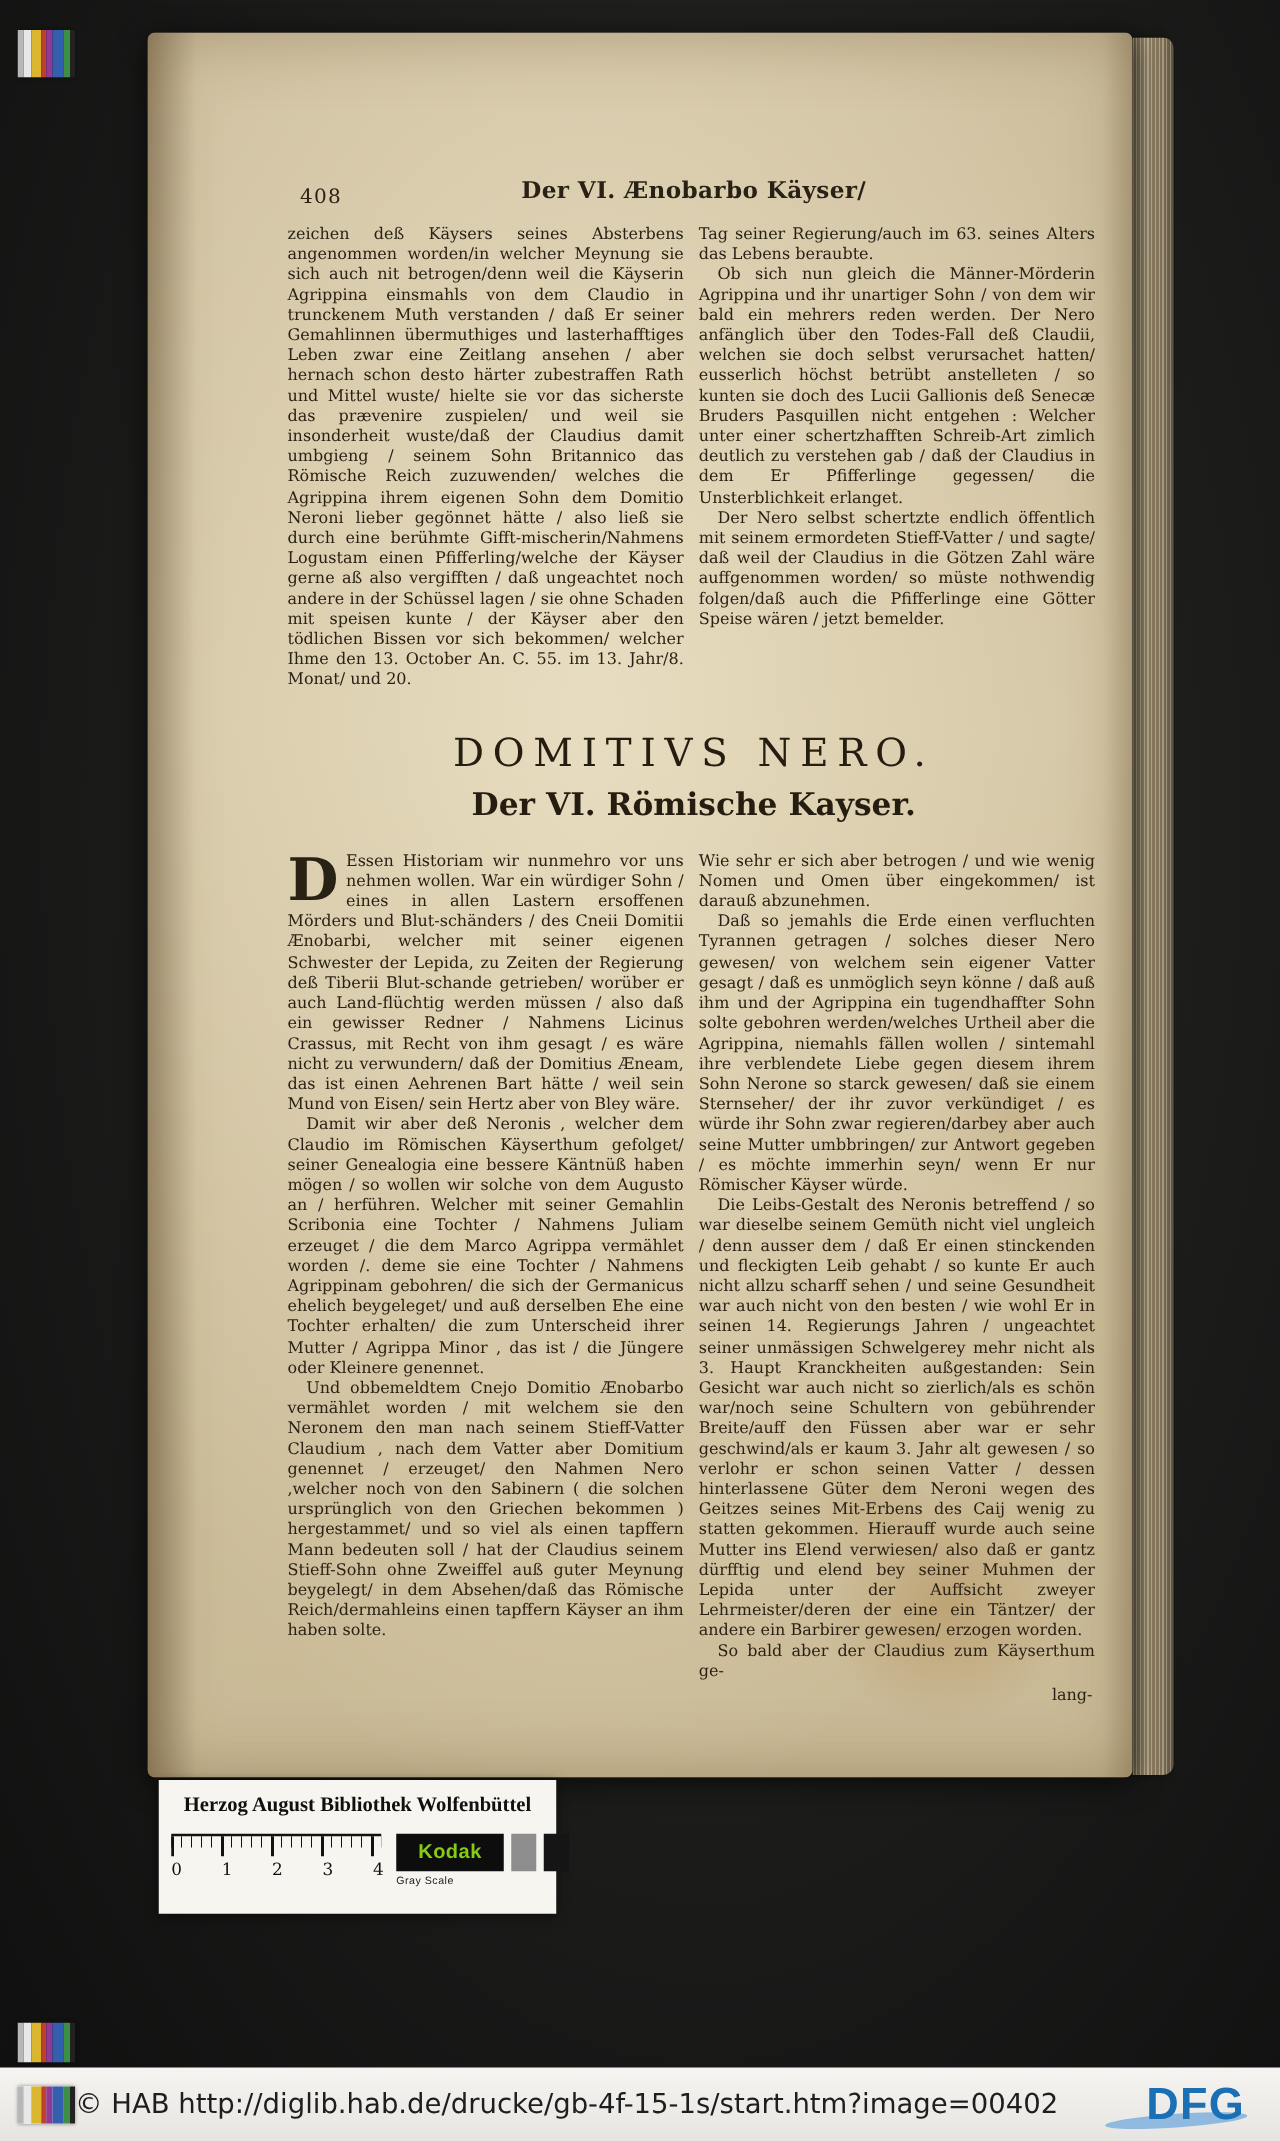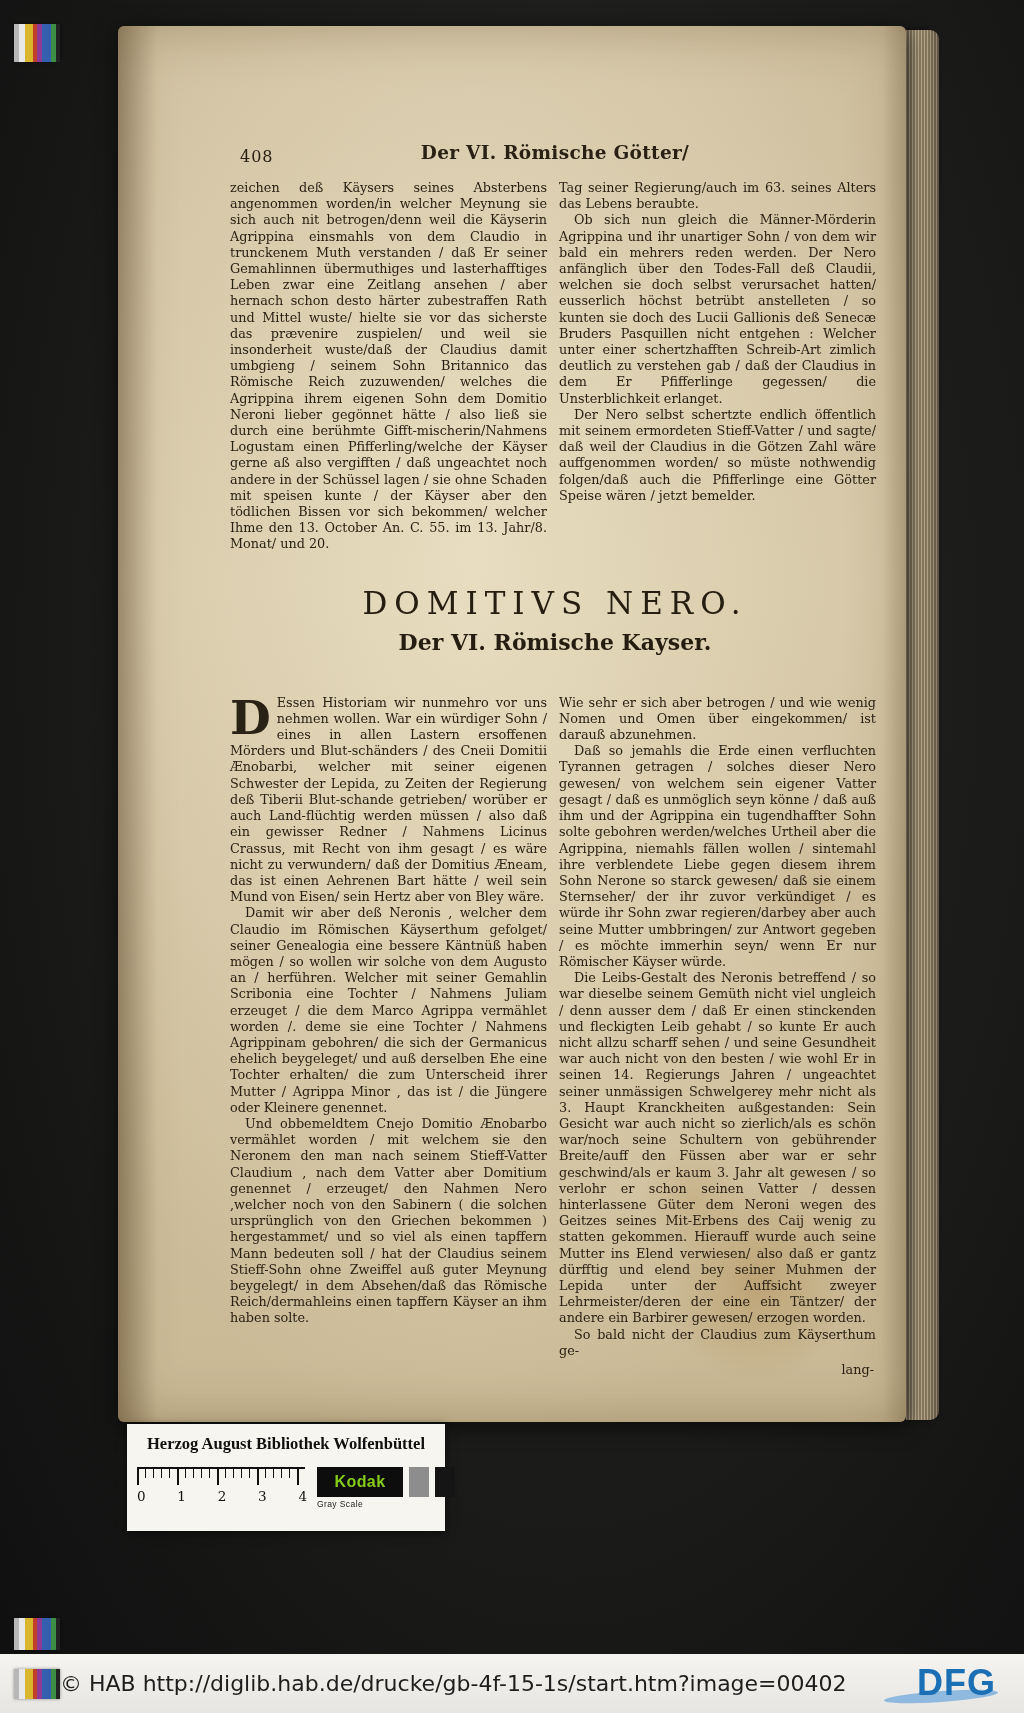--- a/index.html
+++ b/index.html
@@ -42,21 +42,21 @@
   .page-num{position:absolute;left:10px;top:5px;font-size:16px;letter-spacing:1px;}
   .running-title{display:block;text-align:center;font-size:18.5px;font-weight:bold;letter-spacing:.3px;}
 
   .cols{display:flex;gap:12px;}
   .col{width:317px;text-align:justify;font-size:12.8px;line-height:16.2px;}
   .para{margin:0;text-indent:15px;}
   .col .para:first-child{text-indent:0;}
 
   .chapter-heading{margin:32px 0 8px;text-align:center;font-weight:normal;
     font-size:31px;letter-spacing:7px;color:#251d10;}
-  .chapter-subheading{margin:0 0 40px;text-align:center;font-size:22px;font-weight:bold;color:#251d10;}
+  .chapter-subheading{margin:0 0 24px;text-align:center;font-size:25px;font-weight:bold;color:#251d10;}
 
   .dropcap{float:left;font-size:47px;line-height:42px;padding:2px 6px 0 0;font-weight:bold;}
   .catchword{text-align:right;font-size:12.8px;padding-right:6px;margin-top:3px;}
 
   
   .label-card{
     position:absolute;left:127px;top:1424px;width:318px;height:107px;
     background:#f7f5ef;box-shadow:0 2px 9px rgba(0,0,0,.55);padding:10px 10px 6px;
   }
   .label-title{font-family:"Liberation Serif",serif;font-weight:bold;font-size:16.5px;
@@ -115,21 +115,21 @@
       <div class="stripe" style="background: rgb(34, 34, 34);"></div>
     </div>
 
   <div class="fore-edge"></div>
 
   <div class="paper">
     <div class="printed">
 
       <div class="head-row">
         <span class="page-num">408</span>
-        <span class="running-title">Der VI. Römische Götter/</span>
+        <span class="running-title">Der VI. Ænobarbo Käyser/</span>
       </div>
 
       <div class="cols">
         <div class="col">
             <p class="para">zeichen deß Käysers seines Absterbens angenommen worden/in welcher Meynung sie sich auch nit betrogen/denn weil die Käyserin Agrippina einsmahls von dem Claudio in trunckenem Muth verstanden / daß Er seiner Gemahlinnen übermuthiges und lasterhafftiges Leben zwar eine Zeitlang ansehen / aber hernach schon desto härter zubestraffen Rath und Mittel wuste/ hielte sie vor das sicherste das prævenire zuspielen/ und weil sie insonderheit wuste/daß der Claudius damit umbgieng / seinem Sohn Britannico das Römische Reich zuzuwenden/ welches die Agrippina ihrem eigenen Sohn dem Domitio Neroni lieber gegönnet hätte / also ließ sie durch eine berühmte Gifft-mischerin/Nahmens Logustam einen Pfifferling/welche der Käyser gerne aß also vergifften / daß ungeachtet noch andere in der Schüssel lagen / sie ohne Schaden mit speisen kunte / der Käyser aber den tödlichen Bissen vor sich bekommen/ welcher Ihme den 13. October An. C. 55. im 13. Jahr/8. Monat/ und 20.</p>
           </div>
         <div class="col">
             <p class="para">Tag seiner Regierung/auch im 63. seines Alters das Lebens beraubte.</p>
             <p class="para">Ob sich nun gleich die Männer-Mörderin Agrippina und ihr unartiger Sohn / von dem wir bald ein mehrers reden werden. Der Nero anfänglich über den Todes-Fall deß Claudii, welchen sie doch selbst verursachet hatten/ eusserlich höchst betrübt anstelleten / so kunten sie doch des Lucii Gallionis deß Senecæ Bruders Pasquillen nicht entgehen : Welcher unter einer schertzhafften Schreib-Art zimlich deutlich zu verstehen gab / daß der Claudius in dem Er Pfifferlinge gegessen/ die Unsterblichkeit erlanget.</p>
             <p class="para">Der Nero selbst schertzte endlich öffentlich mit seinem ermordeten Stieff-Vatter / und sagte/ daß weil der Claudius in die Götzen Zahl wäre auffgenommen worden/ so müste nothwendig folgen/daß auch die Pfifferlinge eine Götter Speise wären / jetzt bemelder.</p>
@@ -142,21 +142,21 @@
       <div class="cols">
         <div class="col">
           <p class="para"><span class="dropcap">D</span><span>Essen Historiam wir nunmehro vor uns nehmen wollen. War ein würdiger Sohn / eines in allen Lastern ersoffenen Mörders und Blut-schänders / des Cneii Domitii Ænobarbi, welcher mit seiner eigenen Schwester der Lepida, zu Zeiten der Regierung deß Tiberii Blut-schande getrieben/ worüber er auch Land-flüchtig werden müssen / also daß ein gewisser Redner / Nahmens Licinus Crassus, mit Recht von ihm gesagt / es wäre nicht zu verwundern/ daß der Domitius Æneam, das ist einen Aehrenen Bart hätte / weil sein Mund von Eisen/ sein Hertz aber von Bley wäre.</span></p>
         <p class="para">Damit wir aber deß Neronis , welcher dem Claudio im Römischen Käyserthum gefolget/ seiner Genealogia eine bessere Käntnüß haben mögen / so wollen wir solche von dem Augusto an / herführen. Welcher mit seiner Gemahlin Scribonia eine Tochter / Nahmens Juliam erzeuget / die dem Marco Agrippa vermählet worden /. deme sie eine Tochter / Nahmens Agrippinam gebohren/ die sich der Germanicus ehelich beygeleget/ und auß derselben Ehe eine Tochter erhalten/ die zum Unterscheid ihrer Mutter / Agrippa Minor , das ist / die Jüngere oder Kleinere genennet.</p>
             <p class="para">Und obbemeldtem Cnejo Domitio Ænobarbo vermählet worden / mit welchem sie den Neronem den man nach seinem Stieff-Vatter Claudium , nach dem Vatter aber Domitium genennet / erzeuget/ den Nahmen Nero ,welcher noch von den Sabinern ( die solchen ursprünglich von den Griechen bekommen ) hergestammet/ und so viel als einen tapffern Mann bedeuten soll / hat der Claudius seinem Stieff-Sohn ohne Zweiffel auß guter Meynung beygelegt/ in dem Absehen/daß das Römische Reich/dermahleins einen tapffern Käyser an ihm haben solte.</p>
           </div>
         <div class="col">
             <p class="para">Wie sehr er sich aber betrogen / und wie wenig Nomen und Omen über eingekommen/ ist darauß abzunehmen.</p>
             <p class="para">Daß so jemahls die Erde einen verfluchten Tyrannen getragen / solches dieser Nero gewesen/ von welchem sein eigener Vatter gesagt / daß es unmöglich seyn könne / daß auß ihm und der Agrippina ein tugendhaffter Sohn solte gebohren werden/welches Urtheil aber die Agrippina, niemahls fällen wollen / sintemahl ihre verblendete Liebe gegen diesem ihrem Sohn Nerone so starck gewesen/ daß sie einem Sternseher/ der ihr zuvor verkündiget / es würde ihr Sohn zwar regieren/darbey aber auch seine Mutter umbbringen/ zur Antwort gegeben / es möchte immerhin seyn/ wenn Er nur Römischer Käyser würde.</p>
             <p class="para">Die Leibs-Gestalt des Neronis betreffend / so war dieselbe seinem Gemüth nicht viel ungleich / denn ausser dem / daß Er einen stinckenden und fleckigten Leib gehabt / so kunte Er auch nicht allzu scharff sehen / und seine Gesundheit war auch nicht von den besten / wie wohl Er in seinen 14. Regierungs Jahren / ungeachtet seiner unmässigen Schwelgerey mehr nicht als 3. Haupt Kranckheiten außgestanden: Sein Gesicht war auch nicht so zierlich/als es schön war/noch seine Schultern von gebührender Breite/auff den Füssen aber war er sehr geschwind/als er kaum 3. Jahr alt gewesen / so verlohr er schon seinen Vatter / dessen hinterlassene Güter dem Neroni wegen des Geitzes seines Mit-Erbens des Caij wenig zu statten gekommen. Hierauff wurde auch seine Mutter ins Elend verwiesen/ also daß er gantz dürfftig und elend bey seiner Muhmen der Lepida unter der Auffsicht zweyer Lehrmeister/deren der eine ein Täntzer/ der andere ein Barbirer gewesen/ erzogen worden.</p>
-            <p class="para">So bald nicht der Claudius zum Käyserthum ge-</p>
+            <p class="para">So bald aber der Claudius zum Käyserthum ge-</p>
           </div>
       </div>
 
       <div class="catchword">lang-</div>
 
     </div>
   </div>
 
   <div class="label-card">
     <div class="label-title">Herzog August Bibliothek Wolfenbüttel</div>

